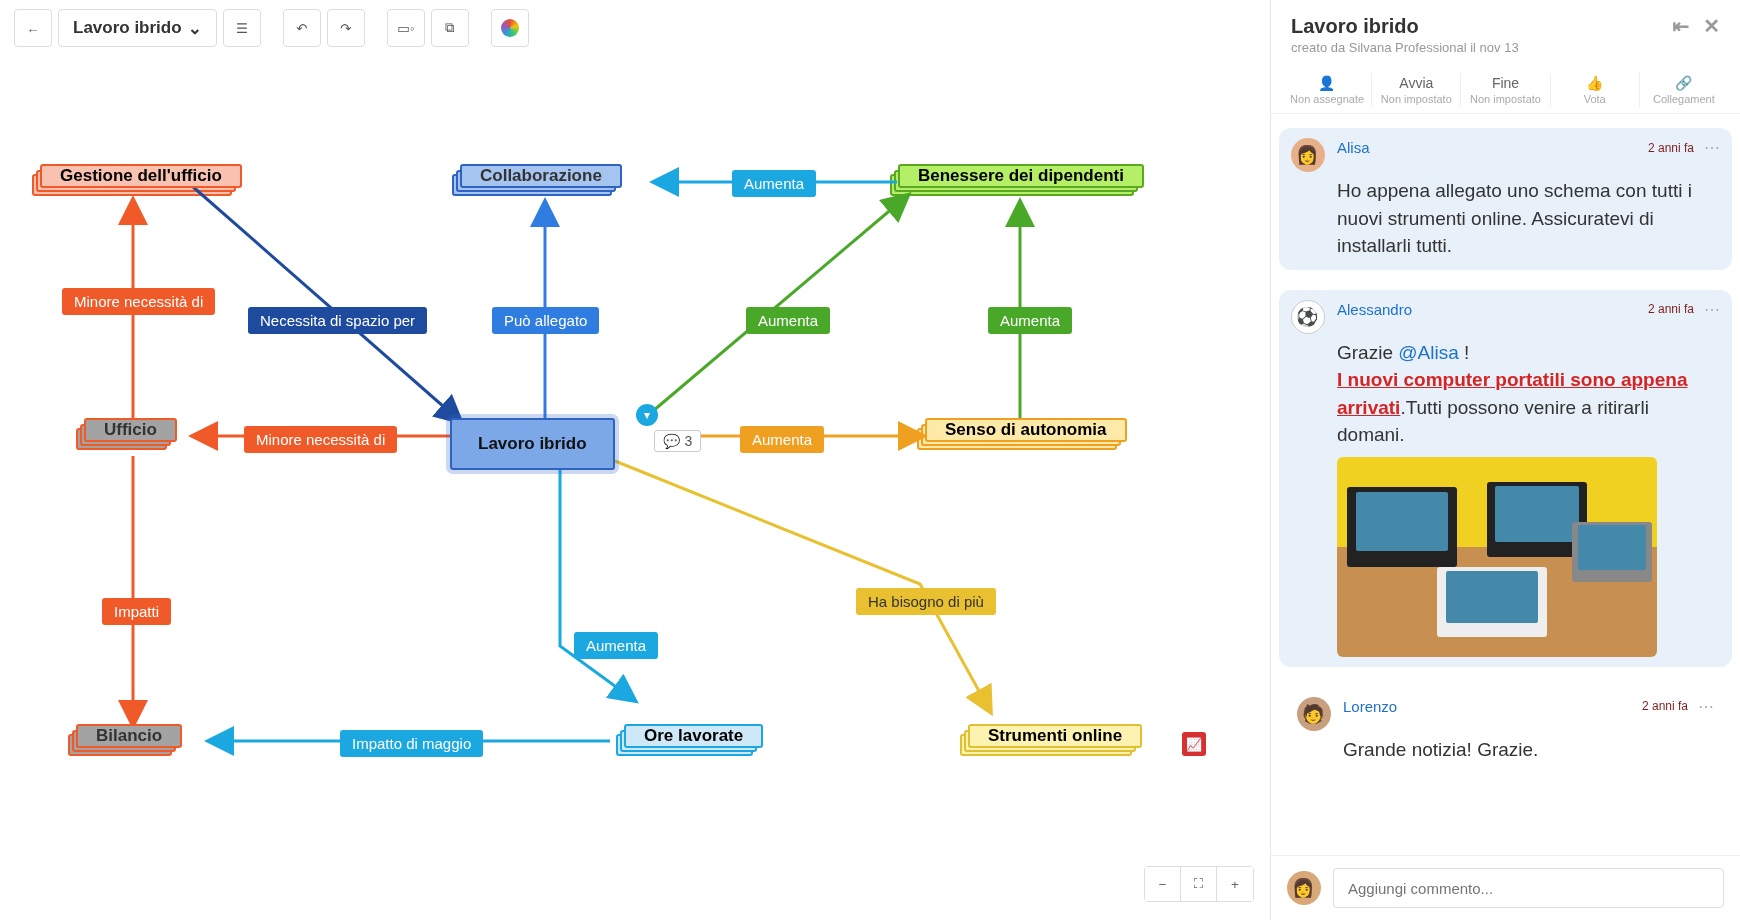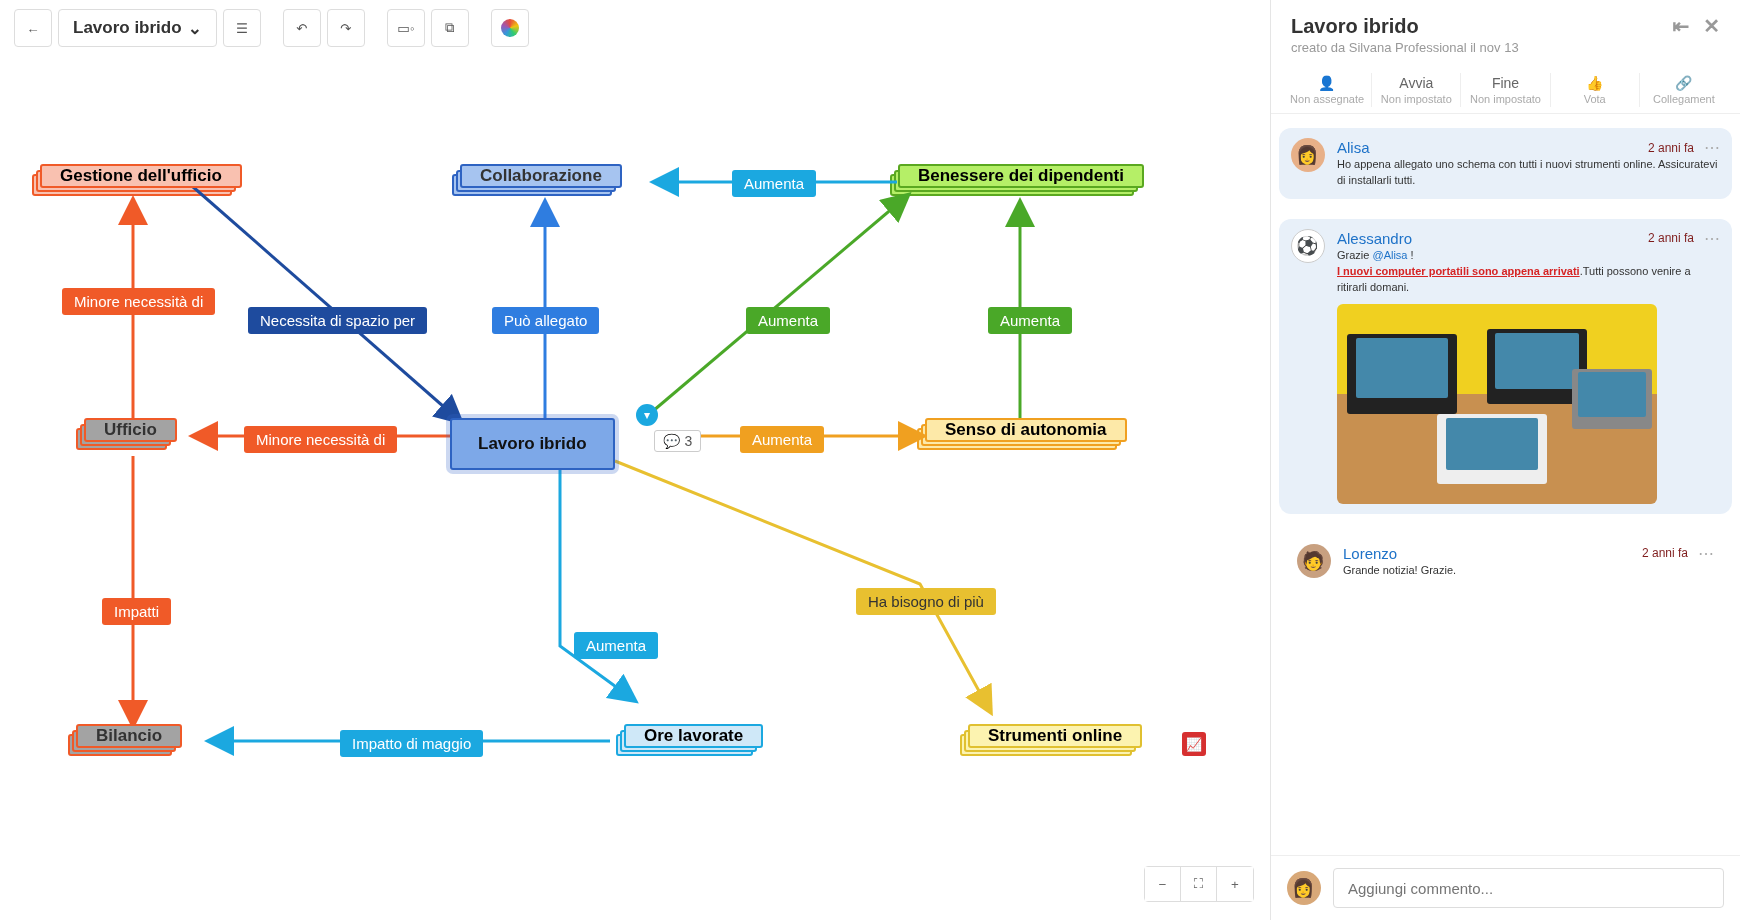--- a/index.html
+++ b/index.html
@@ -48,21 +48,21 @@
 .side-tab .t2{font-size:11px;color:#aaa;margin-top:2px}
 .comments{flex:1;overflow:auto;padding:14px 14px 0}
 .comment{display:flex;gap:12px;margin-bottom:20px;border-radius:6px;padding:10px 12px}
 .comment.hl{background:#e8f0f9;border-radius:12px;margin-left:-6px;margin-right:-6px}
 .avatar{width:34px;height:34px;border-radius:50%;background:#ccc;flex-shrink:0;display:flex;align-items:center;justify-content:center;font-size:18px}
 .c-body{flex:1}
 .c-head{display:flex;align-items:center;gap:10px}
 .c-author{color:#1e72c8;font-weight:400;font-size:15px}
 .c-time{color:#7f1d1d;font-size:12px;margin-left:auto}
 .c-more{color:#aaa;cursor:pointer}
-.c-text{font-size:11px;color:#333;margin-top:0;line-height:1.45}
+.c-text{font-size:19px;color:#333;margin-top:20px;line-height:1.45}
 .mention{color:#1e72c8}
 .link-red{color:#d62424;text-decoration:underline;font-weight:bold}
 .img-attach{width:320px;height:200px;background:linear-gradient(#f0d020 0 45%,#c89050 45% 100%);border-radius:6px;margin-top:8px;position:relative;overflow:hidden}
 .laptop{position:absolute;background:#222;border-radius:3px}
 .laptop::after{content:"";position:absolute;inset:6% 8% 20% 8%;background:#48a;border-radius:2px}
 .comment-input{display:flex;align-items:center;gap:12px;padding:12px 16px;border-top:1px solid #eee}
 .comment-input input{flex:1;height:40px;border:1px solid #ddd;border-radius:4px;padding:0 14px;font-size:15px}
 .icon-sq{width:24px;height:24px;background:#d63030;border-radius:3px;position:absolute;display:flex;align-items:center;justify-content:center;color:#fff;font-size:13px}
 </style>
 </head>

